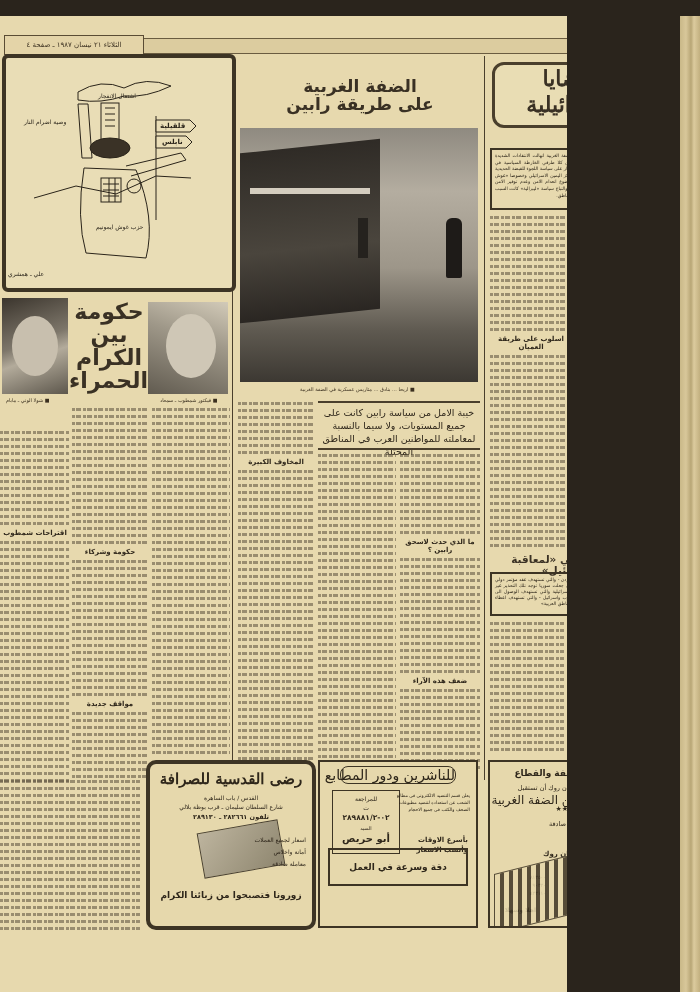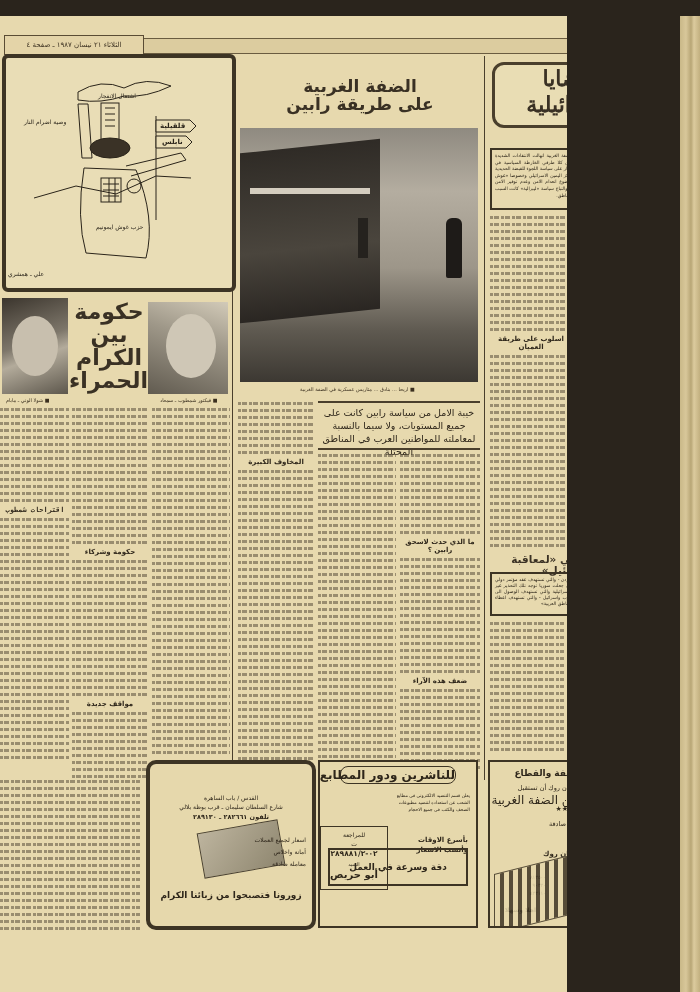--- a/index.html
+++ b/index.html
@@ -198,21 +198,21 @@
       <div class="line"></div>
       <div class="line"></div>
       <div class="line"></div>
       <div class="line"></div>
     <div class="line"></div>
       <div class="line"></div>
       <div class="line"></div>
       <div class="line"></div>
       <div class="line"></div>
   </div>
-  <div class="col" style="left:0px;top:392px;width:70px;height:370px;font-family:Liberation Mono, monospace;">
+  <div class="col" style="left:0px;top:415px;width:70px;height:370px;">
     <div class="line"></div>
       <div class="line"></div>
       <div class="line"></div>
       <div class="line"></div>
       <div class="line"></div>
     <div class="line"></div>
       <div class="line"></div>
       <div class="line"></div>
       <div class="line"></div>
       <div class="line"></div>
@@ -555,33 +555,34 @@
       <div class="line"></div>
       <div class="line"></div>
       <div class="line"></div>
     <div class="line"></div>
       <div class="line"></div>
       <div class="line"></div>
       <div class="line"></div>
   </div>
 
   <div class="ad" style="left:146px;top:744px;width:162px;height:162px;border-width:4px;border-radius:10px;">
+    <div class="adtext" style="left:0;right:0;top:6px;font-size:15px;font-weight:bold;font-family:'DejaVu Serif',serif;">رضى القدسية للصرافة</div>
     <div class="adtext" style="left:0;right:0;top:30px;font-size:6px;">القدس / باب الساهرة</div>
     <div class="adtext" style="left:0;right:0;top:39px;font-size:6px;">شارع السلطان سليمان ـ قرب بوظة بلالي</div>
     <div class="adtext" style="left:0;right:0;top:49px;font-size:6.5px;font-weight:bold;">تلفون ٢٨٢٦٦١ ـ ٢٨٩١٣٠</div>
     <div style="position:absolute;left:50px;top:62px;width:80px;height:44px;background:linear-gradient(135deg,#bdb49e,#8e866f);border:1px solid #4a4233;transform:rotate(-10deg);"></div>
     <div class="adtext" style="right:6px;top:72px;font-size:6px;text-align:right;">اسعار لجميع العملات</div>
     <div class="adtext" style="right:6px;top:84px;font-size:6px;text-align:right;">أمانة واخلاص</div>
     <div class="adtext" style="right:6px;top:96px;font-size:6px;text-align:right;">معاملة صادقة</div>
     <div class="adtext" style="left:0;right:0;top:126px;font-size:9px;font-weight:bold;">زورونا فتصبحوا من زبائنا الكرام</div>
   </div>
 
   <div class="ad" style="left:318px;top:744px;width:156px;height:164px;border-width:2px;">
-    <div class="adtext" style="left:20px;right:20px;top:4px;height:16px;border:1px solid #3d3424;border-radius:8px;font-size:12px;font-weight:bold;line-height:16px;">للناشرين ودور المطابع</div>
-    <div style="position:absolute;left:0;top:28px;width:66px;height:62px;border:1px solid #3d3424;margin-top:36px;">
+    <div class="adtext" style="left:20px;right:20px;top:4px;height:16px;border:1px solid #3d3424;border-radius:8px;font-size:14px;font-weight:normal;line-height:16px;">للناشرين ودور المطابع</div>
+    <div style="position:absolute;left:12px;top:28px;width:66px;height:62px;border:1px solid #3d3424;">
       <div class="adtext" style="left:0;right:0;top:4px;font-size:6px;">للمراجعة</div>
       <div class="adtext" style="left:0;right:0;top:13px;font-size:6px;">ت</div>
       <div class="adtext" style="left:0;right:0;top:22px;font-size:7.5px;font-weight:bold;">٠٢-٢٨٩٨٨١/٢</div>
       <div class="adtext" style="left:0;right:0;top:34px;font-size:5px;">السيد</div>
       <div class="adtext" style="left:0;right:0;top:42px;font-size:10px;font-weight:bold;">أبو حريص</div>
     </div>
     <div style="position:absolute;left:74px;top:30px;width:76px;height:40px;font-size:4.5px;line-height:7px;color:#2e261a;text-align:right;overflow:hidden;">يعلن قسم التنضيد الالكتروني في مطابع الشعب عن استعداده لتنضيد مطبوعات الصحف والكتب في جميع الاحجام</div>
     <div class="adtext" style="right:8px;top:74px;font-size:7px;font-weight:bold;">بأسرع الاوقات</div>
     <div class="adtext" style="right:8px;top:84px;font-size:7px;font-weight:bold;">وأنسب الاسعار</div>
     <div class="adtext" style="left:8px;right:8px;top:86px;height:34px;border:2px solid #3d3424;font-size:9px;font-weight:bold;line-height:34px;">دقة وسرعة في العمل</div>

